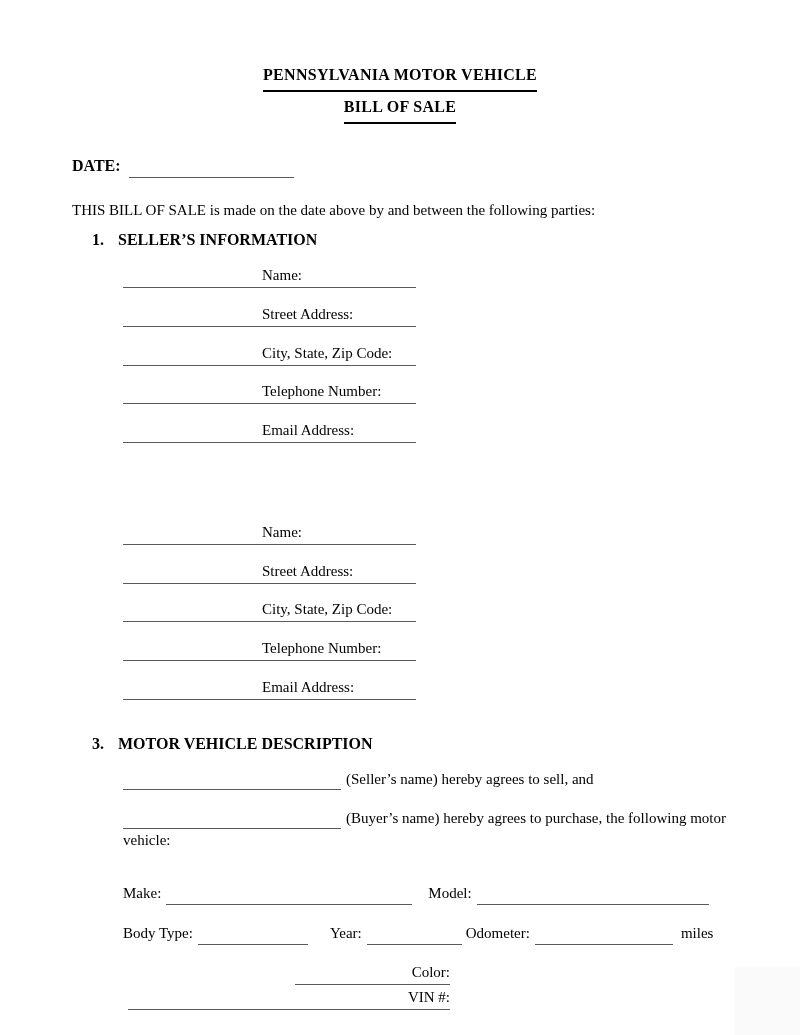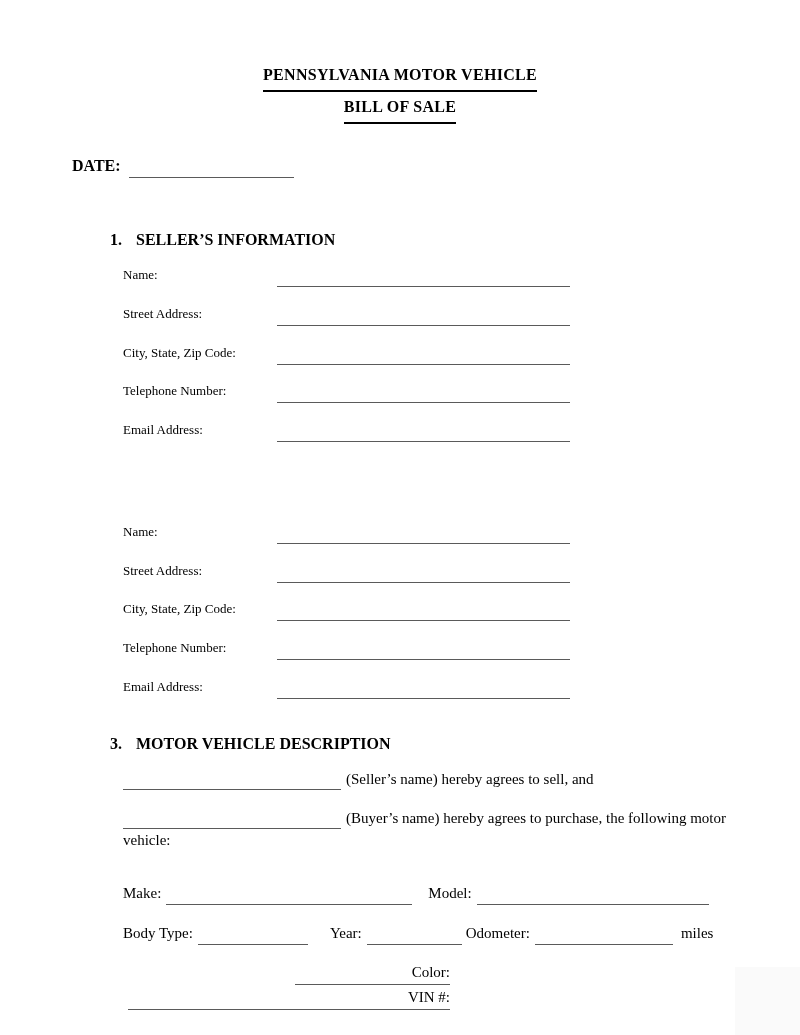--- a/index.html
+++ b/index.html
@@ -12,26 +12,26 @@
   .page { position:absolute; inset:0; background:#ffffff; }
 
   
   .doc-title { position:absolute; top:60px; left:0; right:0; text-align:center;
                font-weight:bold; font-size:16px; line-height:29px; letter-spacing:0.3px; }
   .doc-title .tline { display:inline-block; border-bottom:2px solid #000; padding-bottom:1px; }
   .b { font-weight:bold; }
   .body-text { font-size:15px; line-height:22px; }
 
   
-  .sec-heading { position:absolute; left:110px; font-weight:bold; font-size:16px; line-height:22px; white-space:nowrap; }
+  .sec-heading { position:absolute; left:92px; font-weight:bold; font-size:16px; line-height:22px; white-space:nowrap; }
   .sec-num { display:inline-block; width:26px; }
 
   
   .frow { position:absolute; left:123px; height:24px; display:flex; align-items:flex-end;
-          font-size:13px; line-height:24px; white-space:nowrap; }
+          font-size:15px; line-height:24px; white-space:nowrap;flex-direction:column; }
   .flabel { width:154px; }
   .blank { display:inline-block; height:24px; border-bottom:1px solid #5a5a5a; }
   .fline { width:293px; }
 
   
   .date-row { position:absolute; left:72px; top:154px; height:24px; display:flex; align-items:flex-end;
               font-size:16px; line-height:24px; }
   .date-blank { width:165px; margin-left:8px; }
 
   .intro { position:absolute; left:72px; top:199px; width:660px; }
@@ -68,20 +68,21 @@
   <div class="doc-title">
     <div><span class="tline">PENNSYLVANIA MOTOR VEHICLE</span></div>
     <div><span class="tline">BILL OF SALE</span></div>
   </div>
 
   <div class="date-row">
     <span class="b">DATE:</span>
     <span class="blank date-blank"></span>
   </div>
 
+  <div class="intro body-text">THIS BILL OF SALE is made on the date above by and between the following parties:</div>
 
   <div class="sec-heading" style="top:229px;">
     <span class="sec-num">1.</span><span>SELLER’S INFORMATION</span>
   </div>
 
   <div class="frow" style="top:263px;">
     <span class="flabel">Name:</span>
     <span class="blank fline"></span>
   </div>
   <div class="frow" style="top:302px;">

